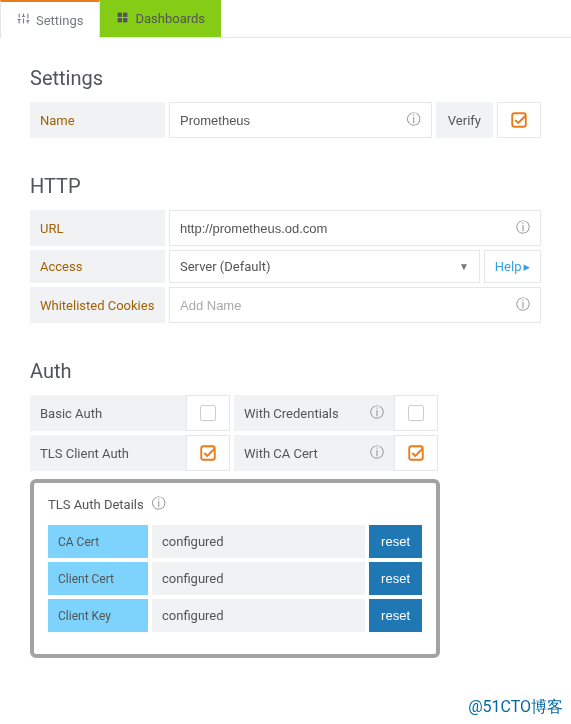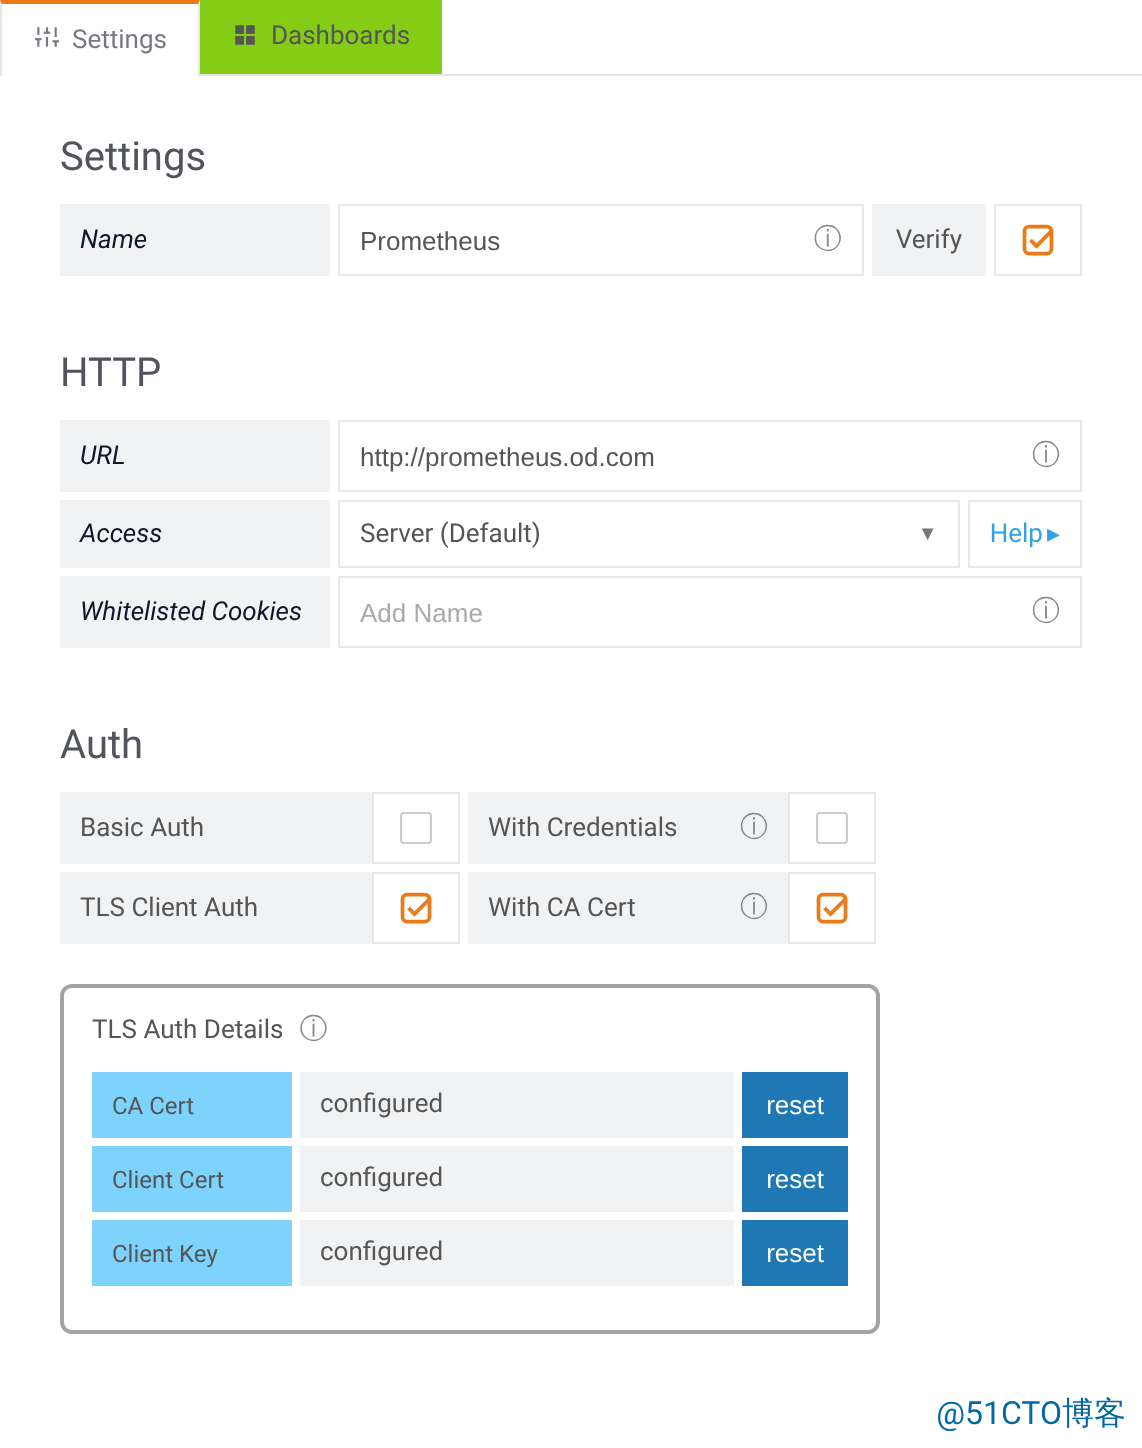--- a/index.html
+++ b/index.html
@@ -4,40 +4,40 @@
 <style>
 * { box-sizing: border-box; margin: 0; padding: 0; }
 body { font-family: -apple-system, BlinkMacSystemFont, "Segoe UI", Roboto, sans-serif; background: #fff; color: #52545c; font-size: 13px; width: 571px; }
 .tabs { display: flex; border-bottom: 1px solid #e5e5e5; }
 .tab { padding: 10px 16px; display: flex; align-items: center; gap: 6px; cursor: pointer; color: #555; background: #84cc16; }
 .tab.active { background: #fff; border: 1px solid #e5e5e5; border-top: 2px solid #eb7b18; border-bottom: none; color: #767980; margin-bottom: -1px; }
 .tab-icon { font-size: 12px; }
 .content { padding: 20px 30px 20px 30px; }
 h3 { font-weight: 400; color: #52545c; font-size: 20px; margin-bottom: 12px; margin-top: 8px; }
 .form-row { display: flex; gap: 4px; margin-bottom: 4px; align-items: stretch; }
-.form-label { background: #f1f2f4; padding: 9px 10px; min-width: 135px; display: flex; align-items: center; color: #0f172a; font-size: 13px; font-style: italic; }
+.form-label { background: #f1f2f4; padding: 9px 10px; min-width: 135px; display: flex; align-items: center; color: #a16207; font-size: 13px; }
 .form-input { flex: 1; border: 1px solid #e5e7eb; background: #fff; padding: 8px 10px; display: flex; align-items: center; justify-content: space-between; color: #555; }
 .form-input input { border: none; outline: none; flex: 1; font-size: 13px; color: #555; }
 .form-input input::placeholder { color: #aaa; }
 .info-icon { color: #888; font-size: 14px; cursor: pointer; }
 .info-icon::before { content: "\24D8"; }
 .default-label { background: #f1f2f4; padding: 9px 12px; display: flex; align-items: center; color: #555; }
 .default-check { background: #fff; border: 1px solid #e5e7eb; padding: 8px 12px; display: flex; align-items: center; justify-content: center; width: 44px; }
 .check-icon { width: 18px; height: 18px; }
 .check-icon.orange svg { stroke: #eb7b18; }
 .select-box { flex: 1; border: 1px solid #e5e7eb; background: #fff; padding: 8px 10px; display: flex; align-items: center; justify-content: space-between; color: #555; cursor: pointer; }
 .help-btn { background: #fff; border: 1px solid #e5e7eb; padding: 8px 10px; color: #33a2e5; display: flex; align-items: center; gap: 2px; cursor: pointer; }
 .auth-row { display: flex; gap: 4px; margin-bottom: 4px; }
 .auth-item { display: flex; gap: 0; }
 .auth-label { background: #f1f2f4; padding: 9px 10px; width: 156px; display: flex; align-items: center; color: #555; font-size: 13px; gap: 6px; }
 .auth-label.withinfo { width: 160px; justify-content: space-between; }
 .auth-check { background: #fff; border: 1px solid #e5e7eb; width: 44px; display: flex; align-items: center; justify-content: center; }
 .checkbox-empty { width: 16px; height: 16px; border: 1px solid #ccc; border-radius: 2px; }
 .section-gap { height: 24px; }
-.tls-box { border: 2px solid #a3a3a3; border-radius: 6px; padding: 12px 14px 18px; margin-top: 20px; width: 410px; }
+.tls-box { border: 4px solid #a3a3a3; border-radius: 6px; padding: 12px 14px 18px; margin-top: 8px; width: 410px; }
 .tls-title { display: flex; align-items: center; gap: 8px; color: #555; margin-bottom: 12px; font-size: 13px; }
 .tls-row { display: flex; gap: 4px; margin-bottom: 4px; align-items: stretch; }
 .tls-label { background: #7dd3fc; padding: 1px 10px; width: 100px; display: flex; align-items: center; color: #555; font-size: 12px; }
 .tls-value { background: #f1f2f4; padding: 9px 10px; flex: 1; display: flex; align-items: center; color: #555; font-size: 13px; }
 .reset-btn { background: #1f78b4; color: #fff; border: none; padding: 9px 12px; cursor: pointer; font-size: 13px; }
 .caret { font-size: 10px; color: #777; }
 .watermark { position: fixed; right: 8px; bottom: 6px; color: #0369a1; font-size: 16px; }
 </style>
 </head>
 <body>

